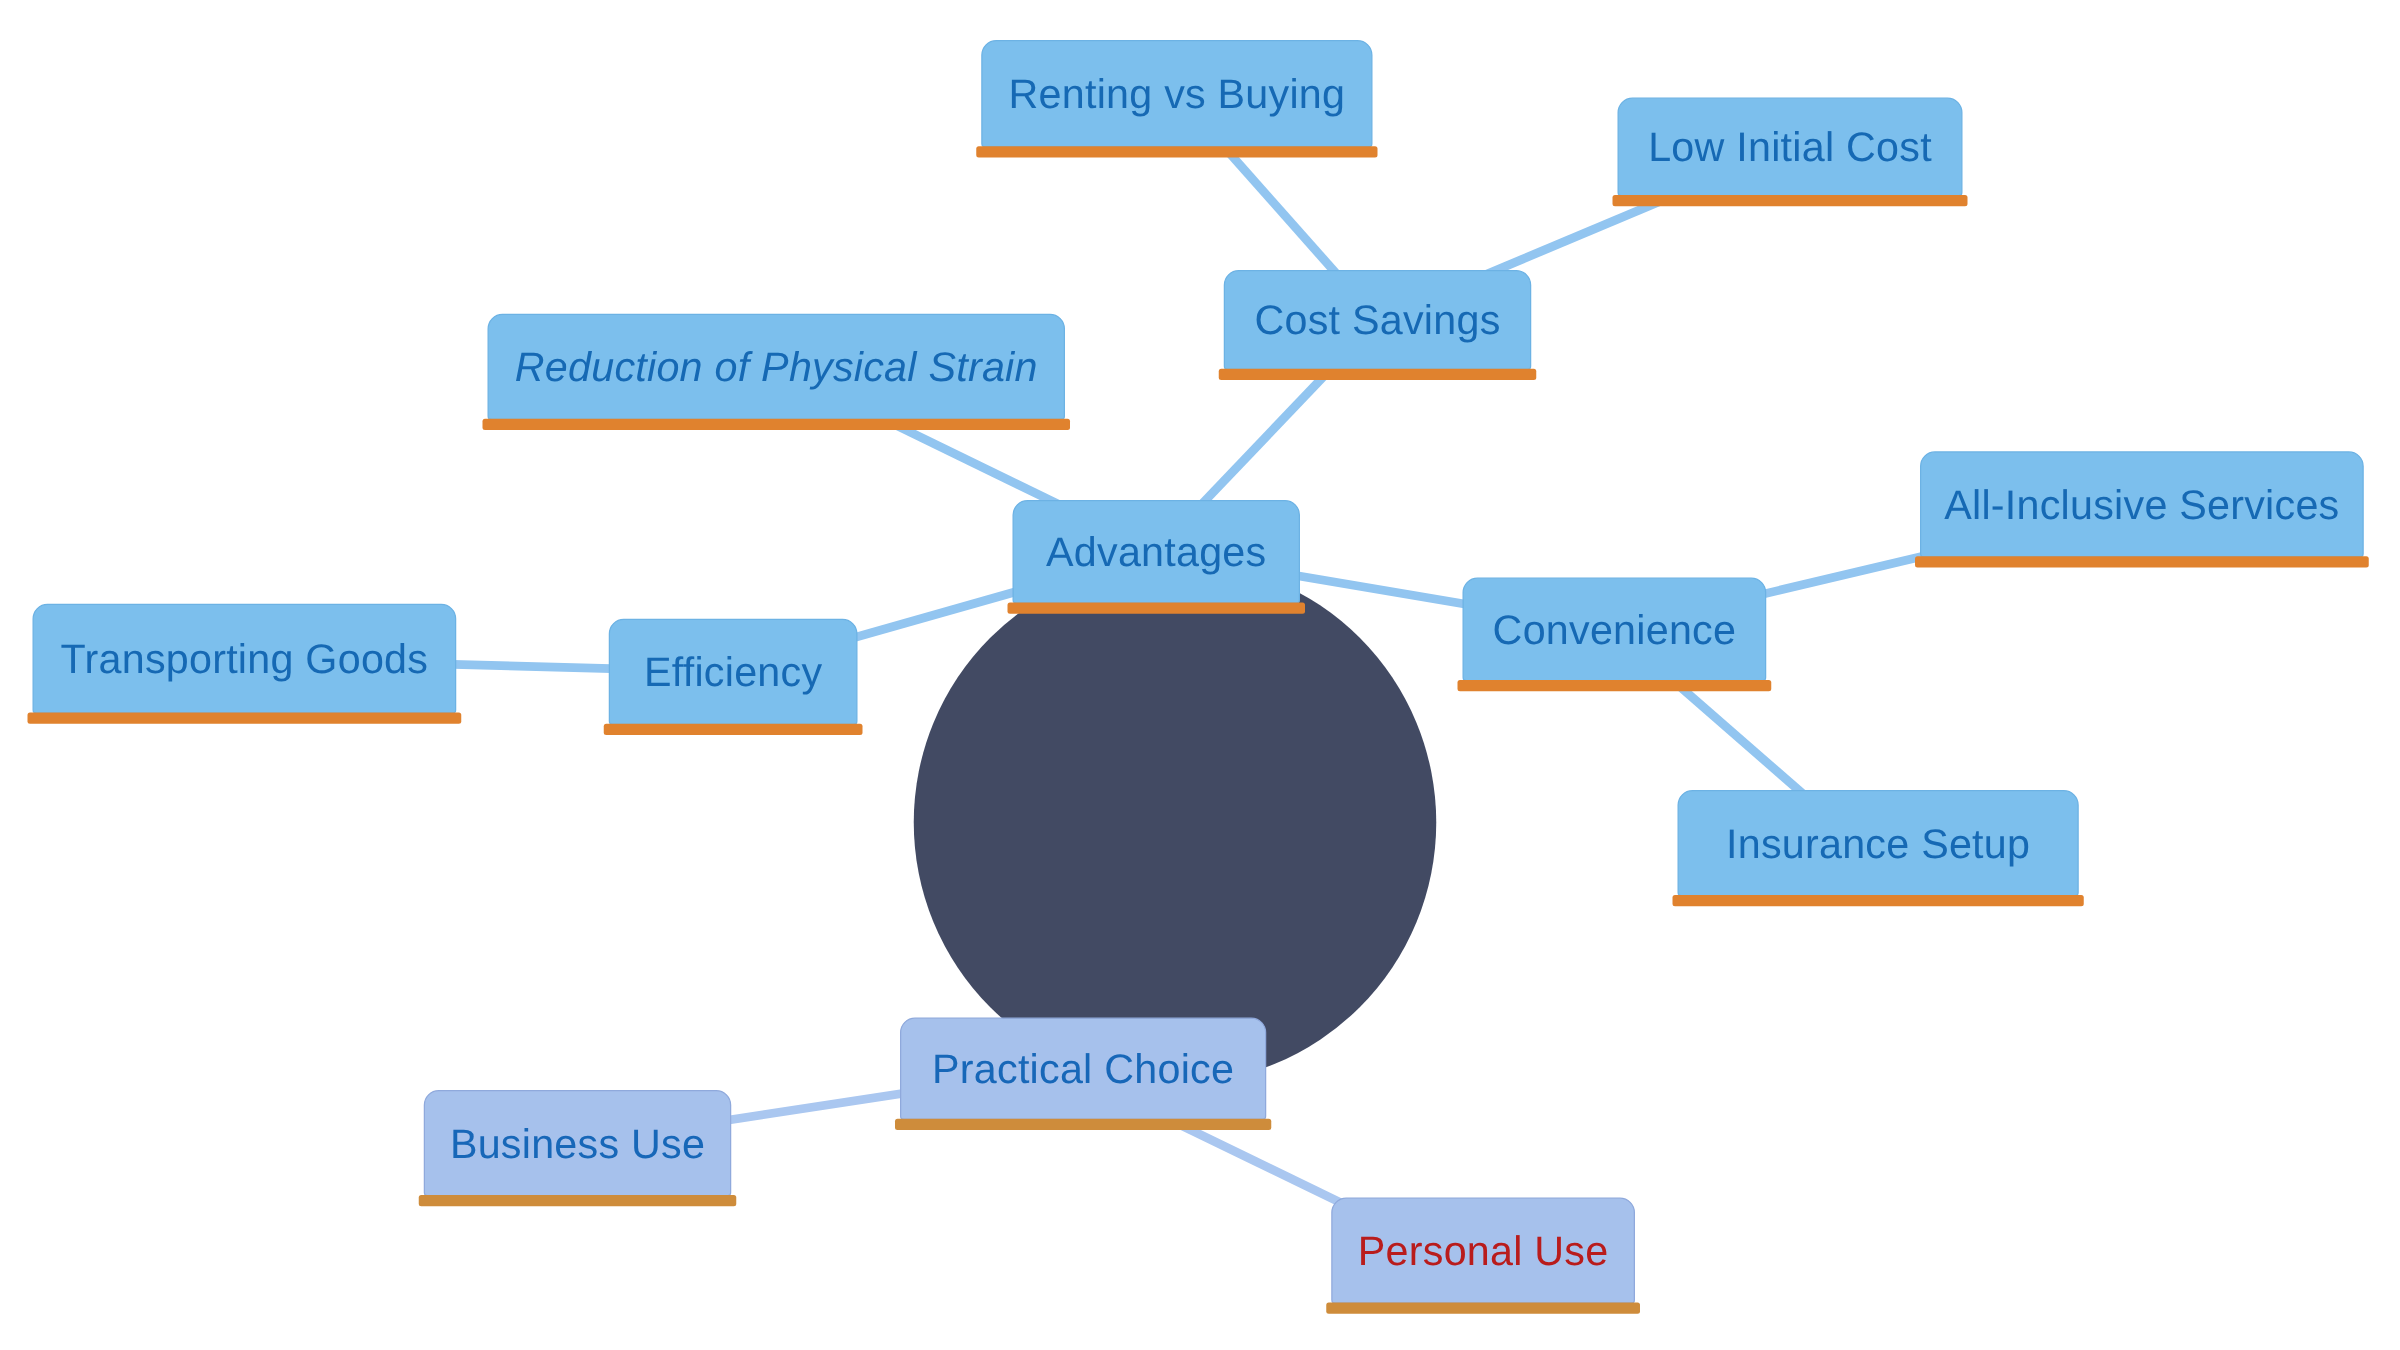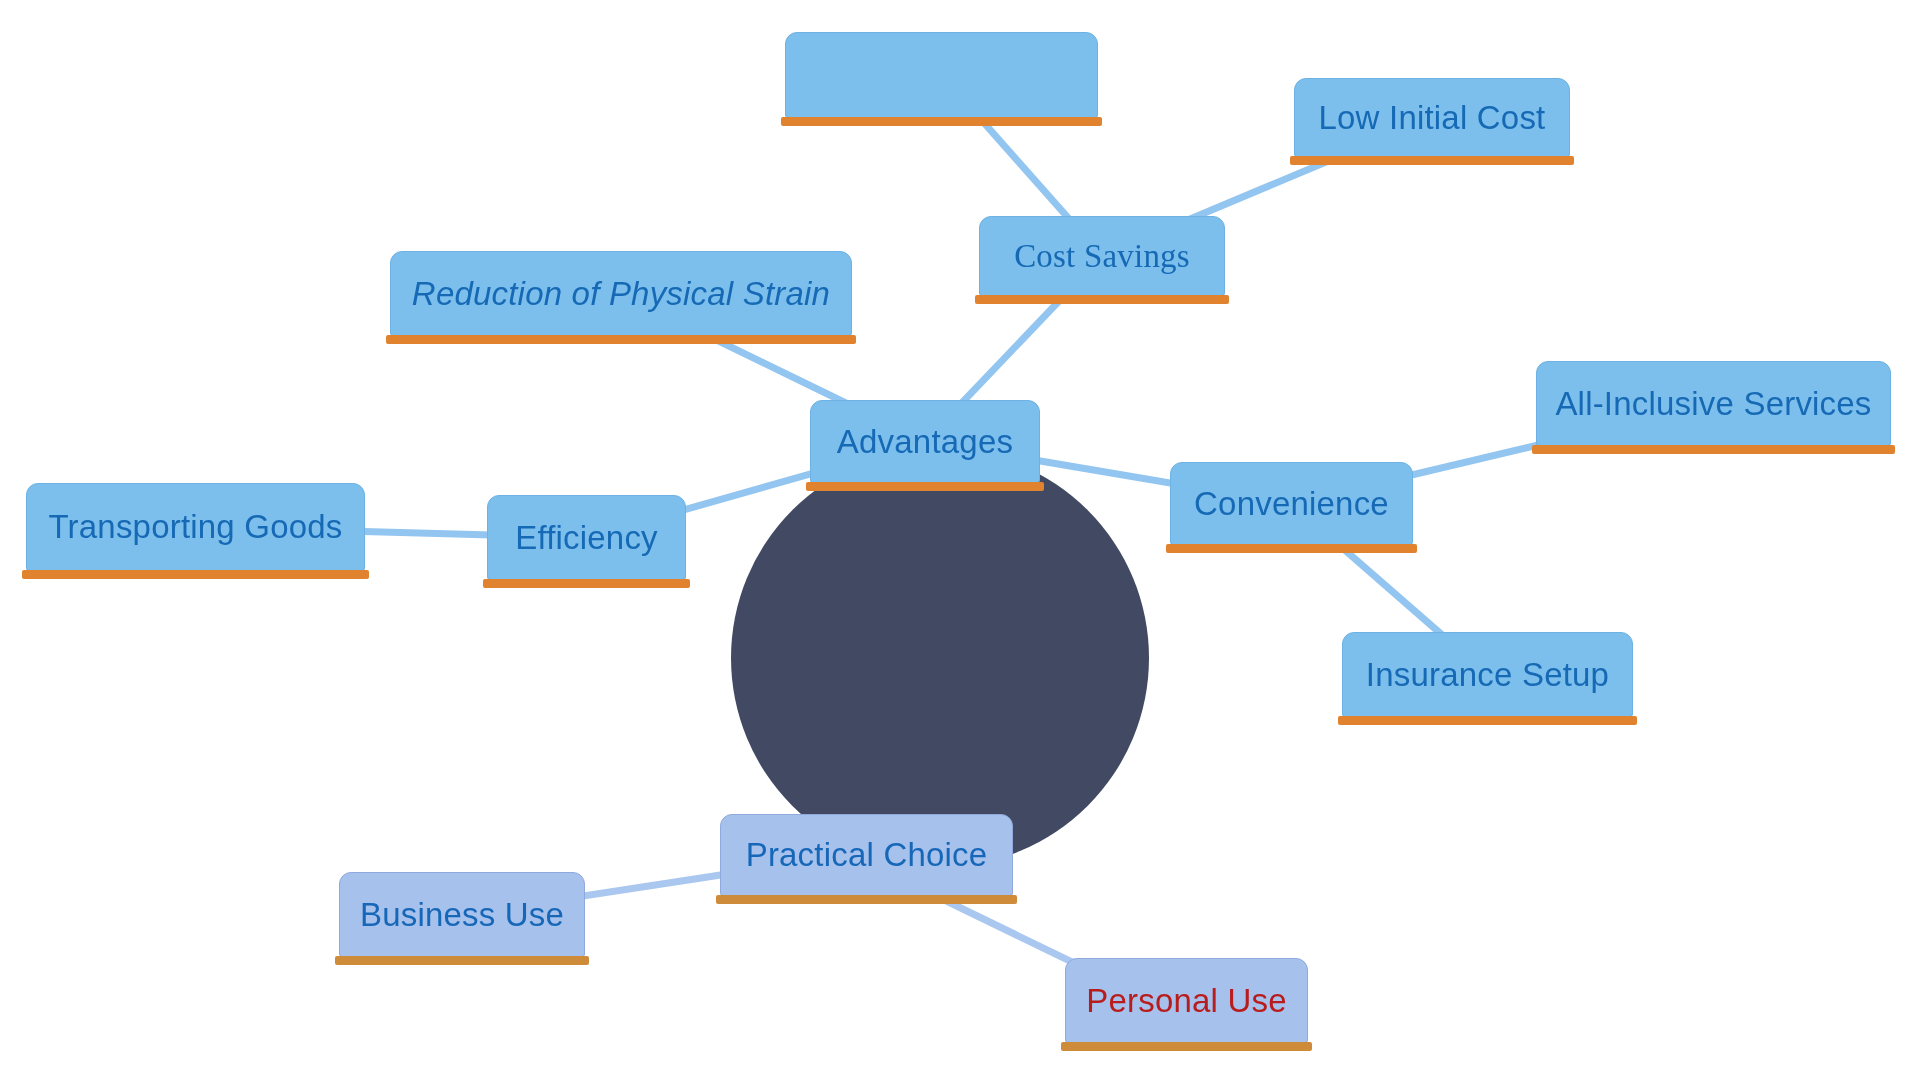--- a/index.html
+++ b/index.html
@@ -64,47 +64,48 @@
         <line x1="925" y1="441.5" x2="1291.5" y2="503.5" stroke="#92C5F0" stroke-width="7"></line>
         <line x1="1291.5" y1="503.5" x2="1713.5" y2="403.5" stroke="#92C5F0" stroke-width="7"></line>
         <line x1="1291.5" y1="503.5" x2="1487.5" y2="674.5" stroke="#92C5F0" stroke-width="7"></line>
         <line x1="851.5" y1="855" x2="462" y2="914.5" stroke="#AAC7F0" stroke-width="7"></line>
         <line x1="851.5" y1="855" x2="1151.5" y2="1000.5" stroke="#AAC7F0" stroke-width="7"></line>
       </g>
     <circle id="center-circle" cx="940" cy="658" r="209" fill="#424A63"></circle>
   </svg>
   <div id="node-layer">
       <div class="node" style="left: 785px; top: 32px; width: 313px; height: 86px; background: rgb(124, 191, 237); border: 1px solid rgb(108, 178, 228); color: rgb(22, 105, 180);">
+        <span>Renting vs Buying</span>
         <div class="underline" style="background: rgb(224, 130, 46);"></div>
       </div>
       <div class="node" style="left: 1294px; top: 78px; width: 276px; height: 79px; background: rgb(124, 191, 237); border: 1px solid rgb(108, 178, 228); color: rgb(22, 105, 180);">
         <span>Low Initial Cost</span>
         <div class="underline" style="background: rgb(224, 130, 46);"></div>
       </div>
-      <div class="node" style="left: 979px; top: 216px; width: 246px; height: 80px; background: rgb(124, 191, 237); border: 1px solid rgb(108, 178, 228); color: rgb(22, 105, 180); font-family: Liberation Serif, serif;">
+      <div class="node" style="left: 979px; top: 216px; width: 246px; height: 80px; background: rgb(124, 191, 237); border: 1px solid rgb(108, 178, 228); color: rgb(22, 105, 180);">
         <span>Cost Savings</span>
         <div class="underline" style="background: rgb(224, 130, 46);"></div>
       </div>
       <div class="node" style="left: 390px; top: 251px; width: 462px; height: 85px; background: rgb(124, 191, 237); border: 1px solid rgb(108, 178, 228); color: rgb(22, 105, 180); font-style: italic;">
         <span>Reduction of Physical Strain</span>
         <div class="underline" style="background: rgb(224, 130, 46);"></div>
       </div>
       <div class="node" style="left: 810px; top: 400px; width: 230px; height: 83px; background: rgb(124, 191, 237); border: 1px solid rgb(108, 178, 228); color: rgb(22, 105, 180);">
         <span>Advantages</span>
         <div class="underline" style="background: rgb(224, 130, 46);"></div>
       </div>
       <div class="node" style="left: 1170px; top: 462px; width: 243px; height: 83px; background: rgb(124, 191, 237); border: 1px solid rgb(108, 178, 228); color: rgb(22, 105, 180);">
         <span>Convenience</span>
         <div class="underline" style="background: rgb(224, 130, 46);"></div>
       </div>
       <div class="node" style="left: 1536px; top: 361px; width: 355px; height: 85px; background: rgb(124, 191, 237); border: 1px solid rgb(108, 178, 228); color: rgb(22, 105, 180);">
         <span>All-Inclusive Services</span>
         <div class="underline" style="background: rgb(224, 130, 46);"></div>
       </div>
-      <div class="node" style="left: 1342px; top: 632px; width: 291px; height: 85px; background: rgb(124, 191, 237); border: 1px solid rgb(108, 178, 228); color: rgb(22, 105, 180);">
+      <div class="node" style="left: 1342px; top: 632px; width: 321px; height: 85px; background: rgb(124, 191, 237); border: 1px solid rgb(108, 178, 228); color: rgb(22, 105, 180);">
         <span>Insurance Setup</span>
         <div class="underline" style="background: rgb(224, 130, 46);"></div>
       </div>
       <div class="node" style="left: 487px; top: 495px; width: 199px; height: 85px; background: rgb(124, 191, 237); border: 1px solid rgb(108, 178, 228); color: rgb(22, 105, 180);">
         <span>Efficiency</span>
         <div class="underline" style="background: rgb(224, 130, 46);"></div>
       </div>
       <div class="node" style="left: 26px; top: 483px; width: 339px; height: 88px; background: rgb(124, 191, 237); border: 1px solid rgb(108, 178, 228); color: rgb(22, 105, 180);">
         <span>Transporting Goods</span>
         <div class="underline" style="background: rgb(224, 130, 46);"></div>

